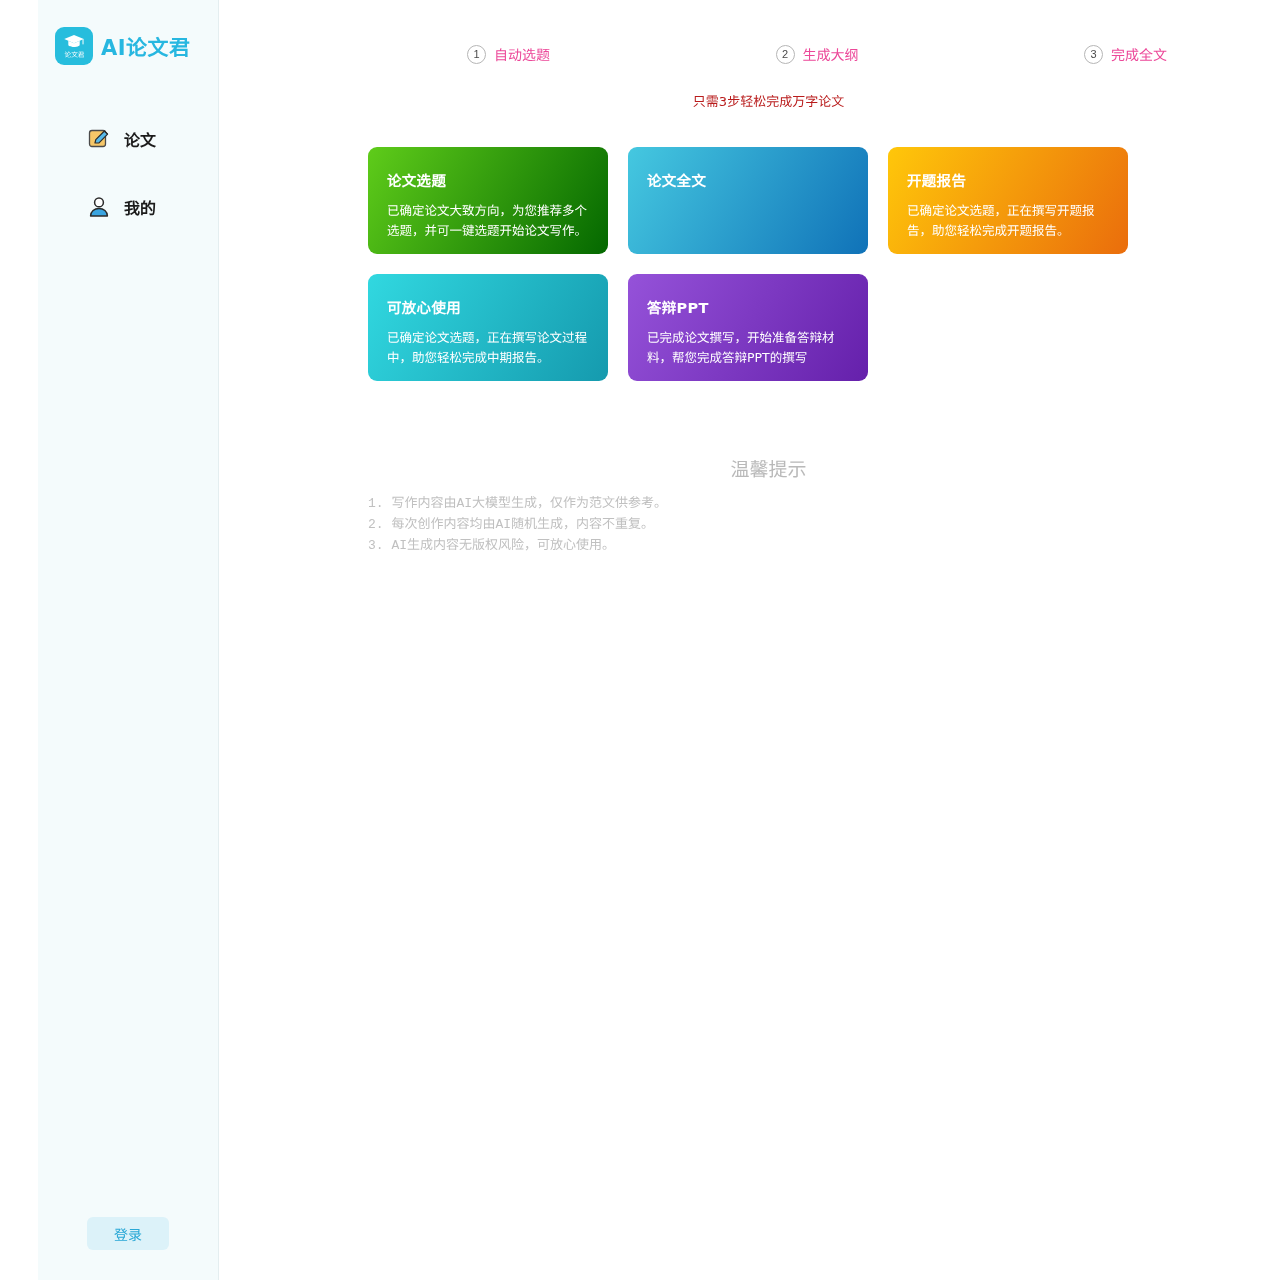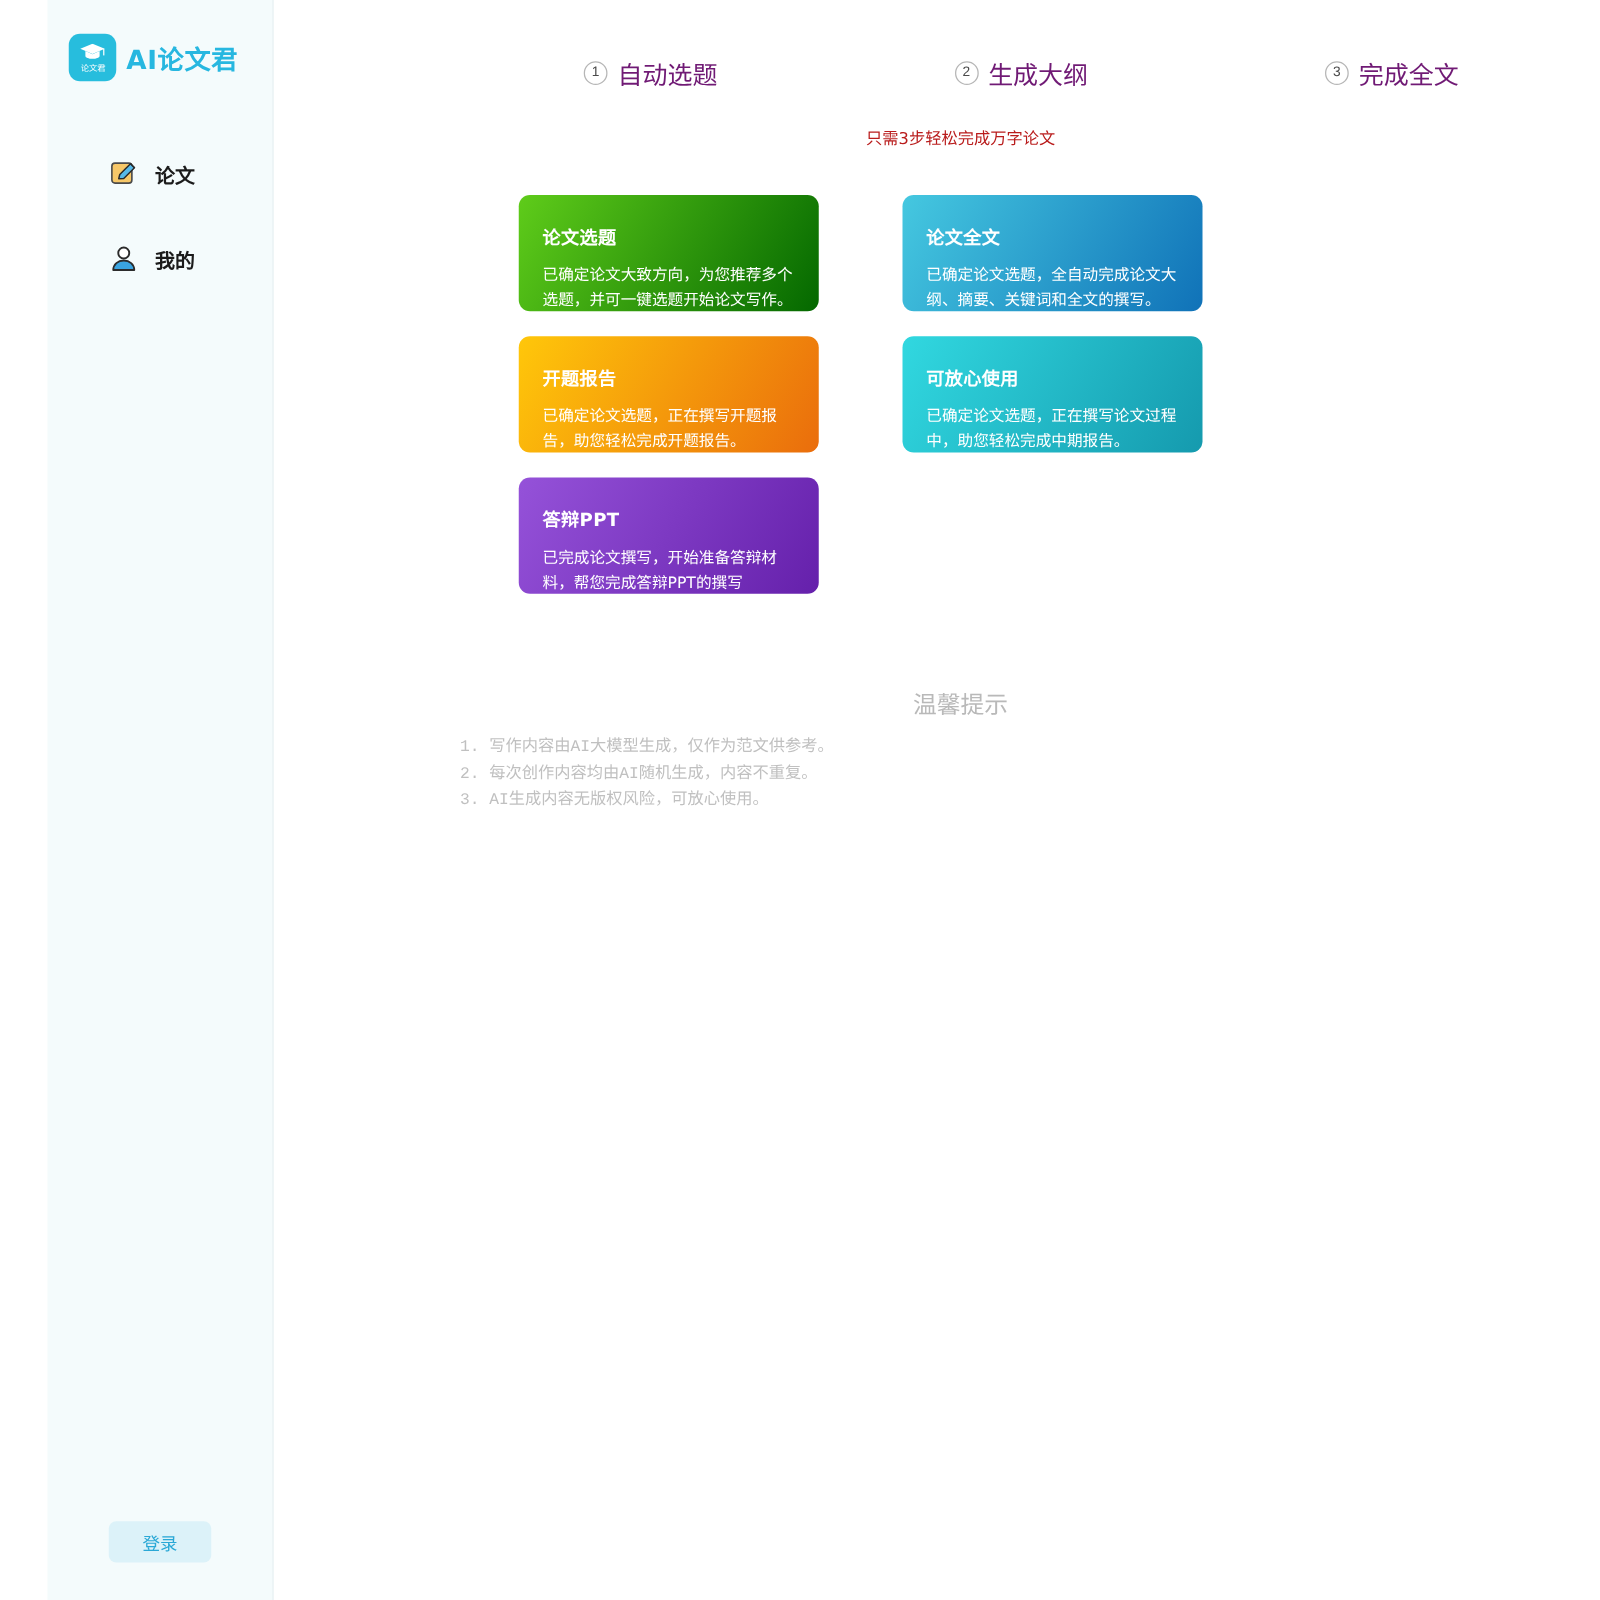--- a/index.html
+++ b/index.html
@@ -127,22 +127,22 @@
     display: flex;
     align-items: center;
     justify-content: center;
     font-size: 11px;
     color: #4a4a4a;
     line-height: 1;
     font-family: "Liberation Sans", sans-serif;
     flex-shrink: 0;
   }
   .step-label {
-    font-size: 20px;
-    color: #701a75;
+    font-size: 14px;
+    color: #ec4899;
     font-family: "DejaVu Sans", sans-serif;
     white-space: nowrap;
   }
 
   .subtitle {
     margin-top: 27px;
     text-align: center;
     width: 1099px;
     font-size: 13px;
     color: #b91c1c;
@@ -151,28 +151,27 @@
 
   .cards {
     margin: 37px 0 0 149px;
     display: flex;
     flex-wrap: wrap;
     gap: 20px;
     width: 800px;
   }
   .card {
     width: 240px;
-    height: 93px;
+    height: 107px;
     border-radius: 9px;
     padding: 22px 19px 0 19px;
     color: #ffffff;
     cursor: pointer;
     position: relative;
     overflow: hidden;
-    margin-left: 47px;
   }
   .card-title {
     font-size: 14.5px;
     font-weight: bold;
     margin: 0 0 11px 0;
     font-family: "DejaVu Sans", sans-serif;
     letter-spacing: 0.3px;
   }
   .card-desc {
     font-size: 12.5px;
@@ -282,21 +281,20 @@
 
     <div class="cards">
 
       <div class="card" style="background: linear-gradient(120deg, rgb(95, 204, 26) 0%, rgb(4, 104, 0) 100%);">
         <p class="card-title">论文选题</p>
         <p class="card-desc">已确定论文大致方向，为您推荐多个选题，并可一键选题开始论文写作。</p>
       </div>
 
       <div class="card" style="background: linear-gradient(120deg, rgb(69, 200, 224) 0%, rgb(16, 114, 184) 100%);">
         <p class="card-title">论文全文</p>
-        <p class="card-desc">已确定论文选题，全自动完成论文大纲、摘要、关键词和全文的撰写。</p>
       </div>
 
       <div class="card" style="background: linear-gradient(120deg, rgb(255, 199, 10) 0%, rgb(234, 109, 12) 100%);">
         <p class="card-title">开题报告</p>
         <p class="card-desc">已确定论文选题，正在撰写开题报告，助您轻松完成开题报告。</p>
       </div>
 
       <div class="card" style="background: linear-gradient(120deg, rgb(49, 216, 224) 0%, rgb(21, 154, 174) 100%);">
         <p class="card-title">可放心使用</p>
         <p class="card-desc">已确定论文选题，正在撰写论文过程中，助您轻松完成中期报告。</p>

